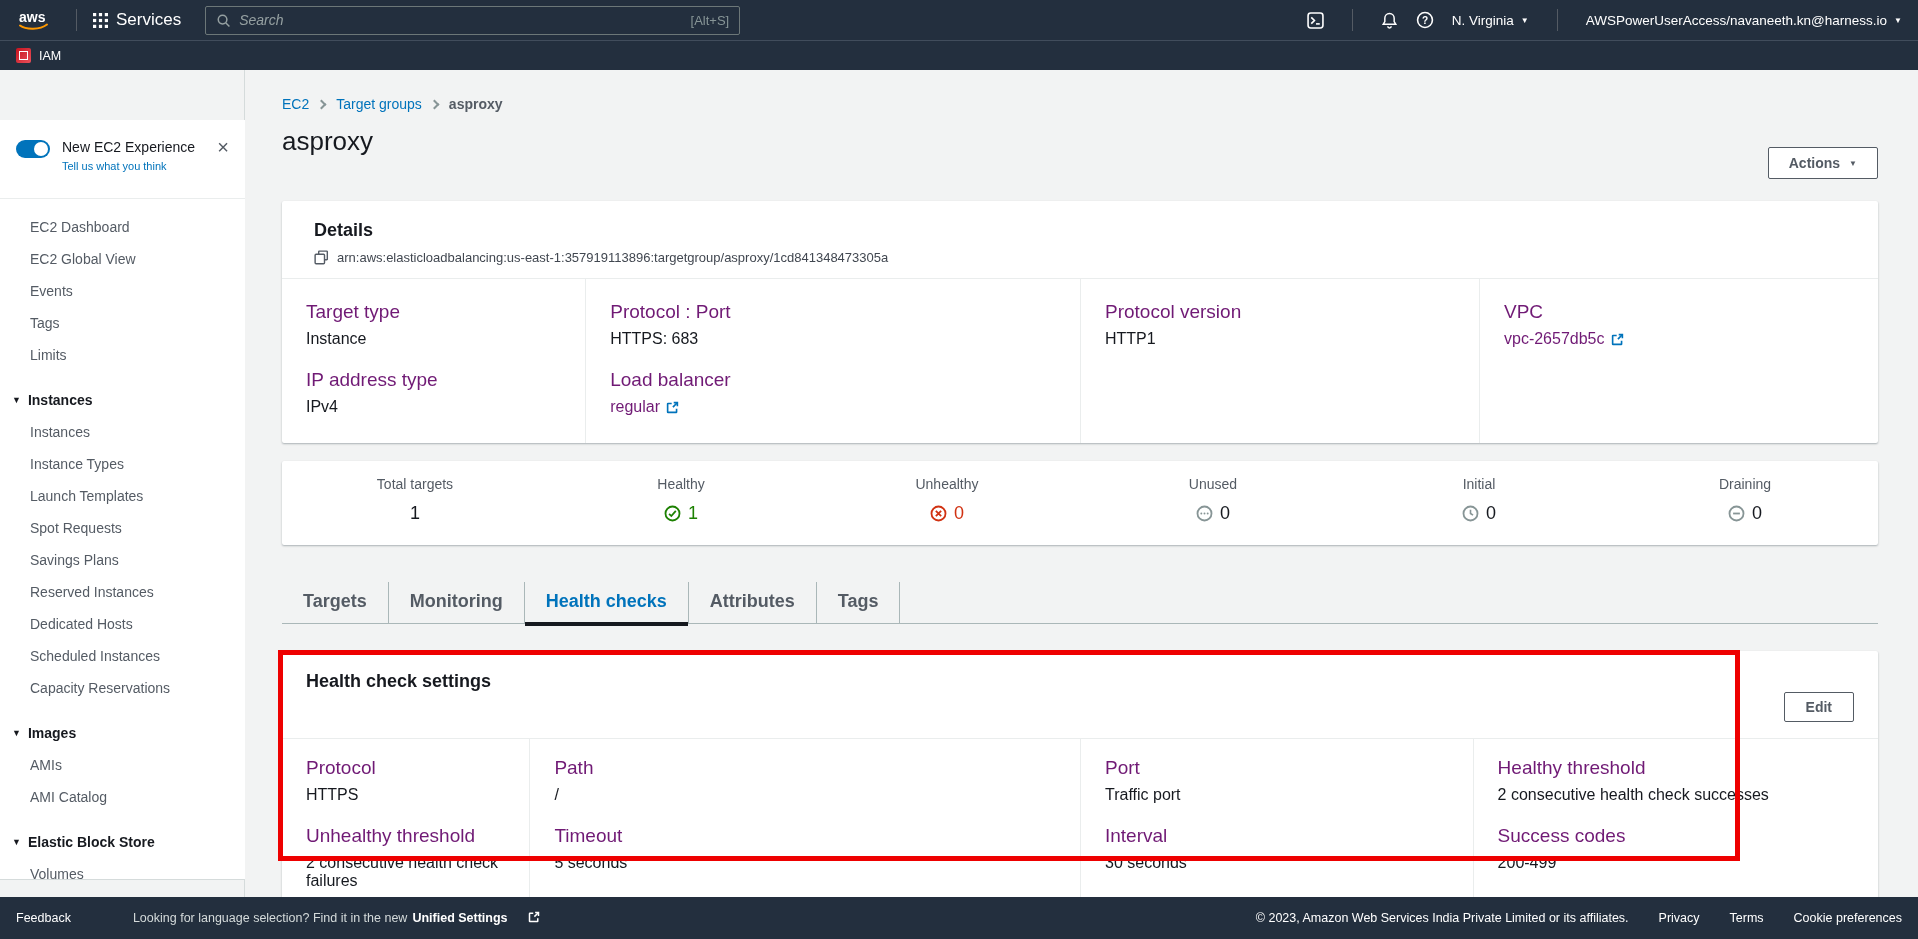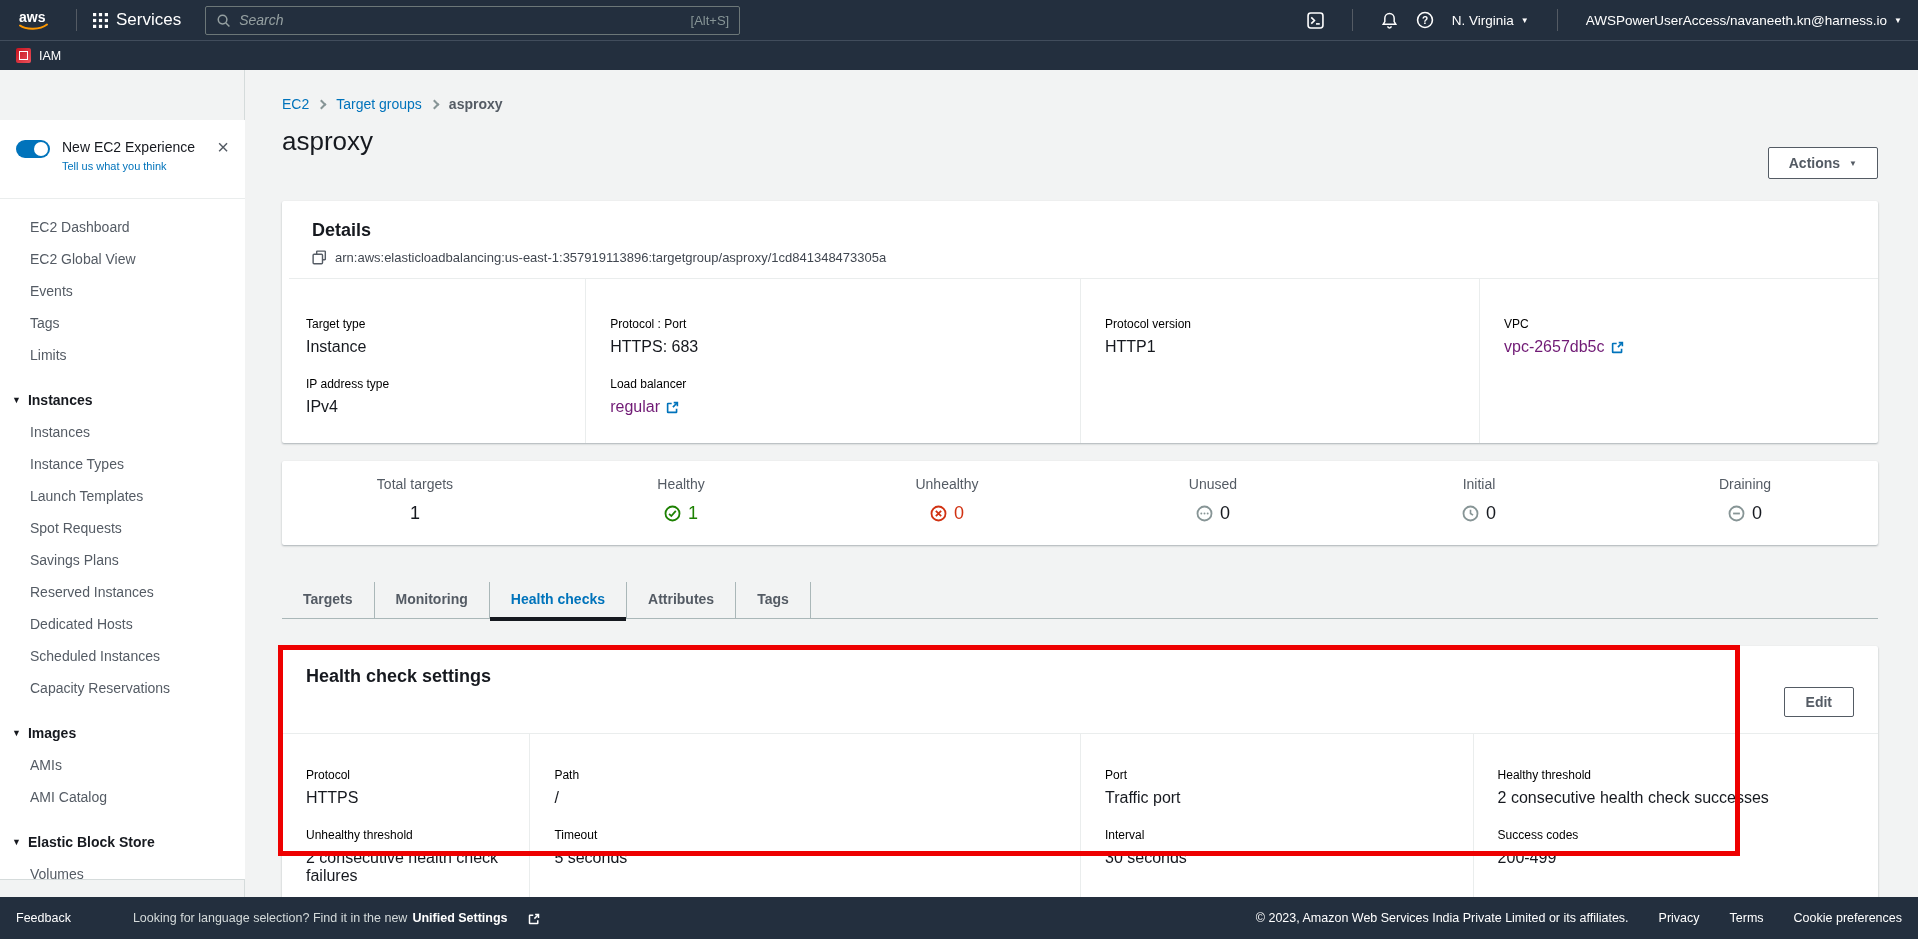--- a/index.html
+++ b/index.html
@@ -51,61 +51,61 @@
   .breadcrumb a { color:#0073bb; }
   .crumb-sep { width:7px; height:7px; border-top:2px solid #879596; border-right:2px solid #879596; transform:rotate(45deg); margin:0 11px 0 9px; flex:none; }
   .crumb-current { color:#545b64; font-weight:700; }
 
   .title-row { margin-top:14px; display:flex; align-items:flex-start; justify-content:space-between; }
   .page-title { font-size:26px; font-weight:500; color:#16191f; }
   .btn { display:inline-flex; align-items:center; gap:9px; background:#fff; border:1px solid #545b64; border-radius:2px; color:#545b64; font-weight:700; font-size:14px; padding:7px 20px; cursor:pointer;margin-top:21px; }
   .btn .caret { color:#545b64; }
 
   .card { background:#fff; border-radius:2px; box-shadow:0 1px 2px 0 rgba(0,28,36,.3); }
-  .card-header { padding:19px 23px 13px; border-bottom:1px solid #eaeded;margin-left:7px; }
+  .card-header { padding:19px 32px 13px; border-bottom:1px solid #eaeded; }
   .card-title { font-size:18px; font-weight:700; color:#16191f; }
   .arn-row { display:flex; align-items:center; gap:8px; margin-top:9px; font-size:13px; color:#414750; }
   .copy-btn { display:flex; cursor:pointer; }
 
   .details-card { margin-top:22px; }
   .col-grid { display:grid; }
   .details-grid { grid-template-columns:19% 31% 25% 25%; }
   .hc-grid { grid-template-columns:15.5% 34.5% 24.6% 25.4%; }
   .col { padding:22px 24px 6px; }
   .col + .col { border-left:1px solid #eaeded; }
   .field { margin-bottom:21px; }
-  .field-label { font-size:12px; color:#000000; margin-bottom:7px;margin-top:16px; }
+  .field-label { font-size:19px; color:#701a75; margin-bottom:7px; }
   .field-value { font-size:16px; color:#16191f; }
   .field-value a { color:#701a75; display:inline-flex; align-items:center; gap:6px; }
 
   .stats-card { margin-top:18px; display:grid; grid-template-columns:repeat(6,1fr); padding:15px 0 21px; }
   .stat { text-align:center; }
   .stat-label { font-size:14px; color:#545b64; margin-bottom:11px; }
   .stat-value { display:flex; align-items:center; justify-content:center; gap:7px; font-size:18px; color:#16191f; }
   .stat-value.green { color:#1d8102; }
   .stat-value.red { color:#d13212; }
 
   .tabs { margin-top:37px; display:flex; border-bottom:1px solid #aab7b8; }
-  .tab { position:relative; padding:9px 21px 11px; font-size:14px; font-weight:700; color:#545b64; cursor:pointer; border-right:1px solid #aab7b8; }
+  .tab { position:relative; padding:9px 21px 11px; font-size:18px; font-weight:700; color:#545b64; cursor:pointer; border-right:1px solid #aab7b8; }
   .tab:first-child { border-left:none; }
   .tab.active { color:#0073bb; }
   .tab.active::after { content:""; position:absolute; left:0; right:0; bottom:-3px; height:4px; background:#16191f; }
 
   .hc-wrap { position:relative; margin-top:27px; }
   .hc-header { display:flex; align-items:flex-start; justify-content:space-between; padding:20px 24px 16px; border-bottom:1px solid #eaeded; }
   .hc-col { padding:18px 24px 6px 24px; }
   .hc-col + .hc-col { border-left:1px solid #eaeded; }
   .hc-bottom-pad { height:14px; }
   .annotation { position:absolute; left:-4px; top:-1px; width:1462px; height:211px; border:5px solid #ee0000; pointer-events:none; z-index:5; }
 
   
   .footer { position:absolute; bottom:0; left:0; width:100%; height:42px; background:#232f3e; display:flex; align-items:center; padding:0 16px; font-size:12.5px; color:#fff; }
   .footer a { color:#fff; }
   .lang-note { margin-left:62px; color:#d5dbdb; display:flex; align-items:center; gap:5px; }
-  .lang-link { font-weight:700; color:#fff; display:inline-flex; align-items:flex-end; gap:20px; }
+  .lang-link { font-weight:700; color:#fff; display:inline-flex; align-items:flex-start; gap:20px; }
   .footer-right { margin-left:auto; display:flex; align-items:center; gap:30px; }
 </style>
 </head>
 <body>
 
 <div class="topbar">
   <span class="aws-logo">
     <svg width="36" height="24" viewBox="0 0 36 24">
         <text x="3" y="14" fill="#fff" font-size="14" font-weight="bold" font-family="inherit">aws</text>
         <path d="M4 17.5c6 4.5 20 4.5 27-1" stroke="#ff9900" stroke-width="2" fill="none" stroke-linecap="round"></path>

